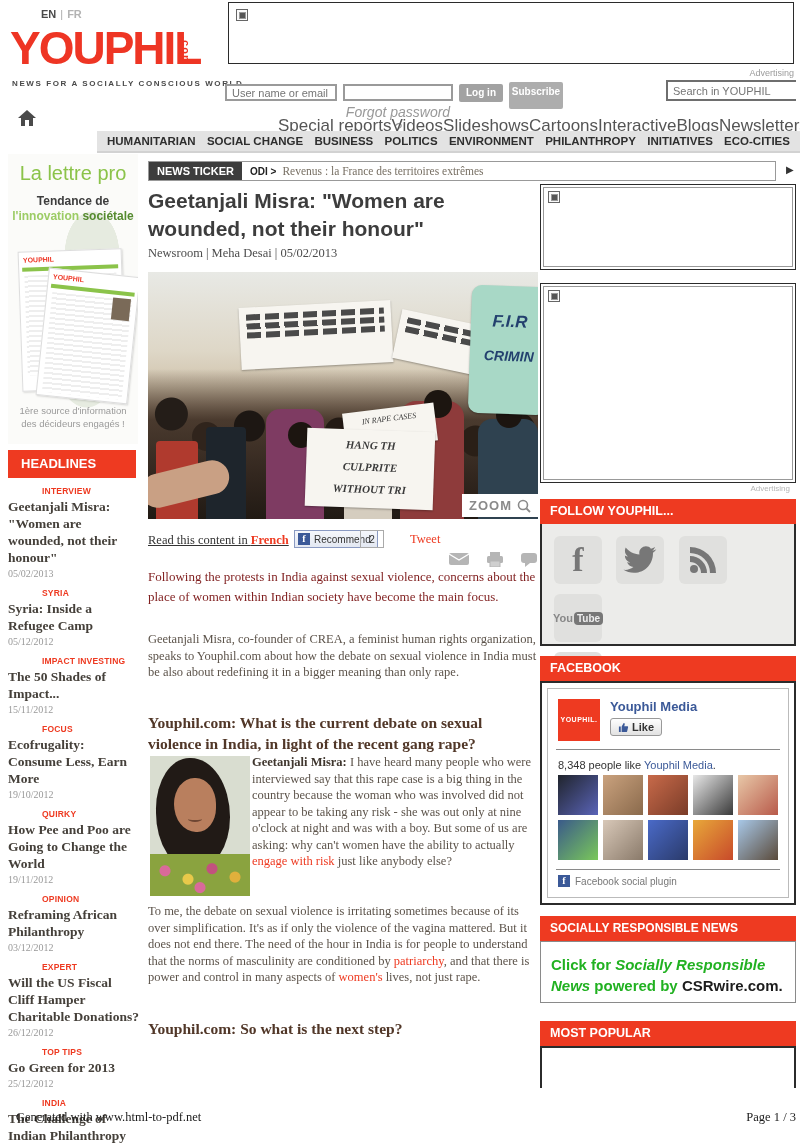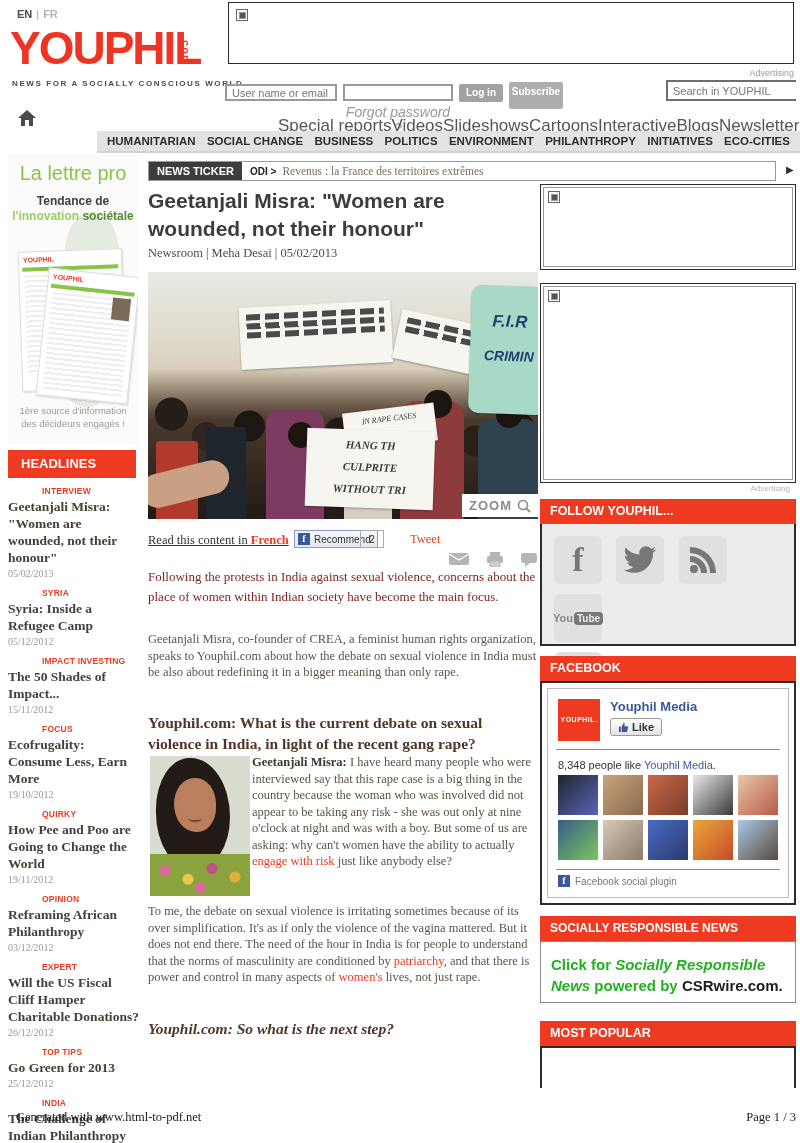--- a/index.html
+++ b/index.html
@@ -3,21 +3,21 @@
 <meta charset="utf-8">
 <style>
   * { margin:0; padding:0; box-sizing:border-box; }
   html,body { background:#fff; }
   #page { position:relative; width:800px; height:1143px; background:#fff; overflow:hidden;
           font-family:"Liberation Sans", sans-serif; }
   .abs { position:absolute; }
 
   
   .lang-row { left:17px; top:8px; font-size:11px; font-weight:bold; }
-  .lang-en { color:#4a4a4a; cursor:pointer; }
+  .lang-en { color:#4a4a4a; cursor:pointer;margin-left:24px; }
   .lang-sep { color:#aaa; margin:0 4px; font-weight:normal; }
   .lang-fr { color:#b3b3b3; cursor:pointer; }
 
   .top-ad { left:228px; top:2px; width:566px; height:62px; border:1px solid #2b2b2b; background:#fff; }
   .broken-img { width:12px; height:12px; border:1px solid #666; background:#fafafa; position:absolute;
                 left:7px; top:6px; }
   .broken-img::after { content:""; position:absolute; left:2px; top:2px; width:5px; height:5px;
                        background:#555; border:1px solid #999; }
 
   .logo { left:10px; top:24px; color:#ee3524; font-size:46px; font-weight:800; letter-spacing:-2px;
@@ -172,21 +172,21 @@
   .dress { position:absolute; left:0; bottom:0; width:100%; height:42px; background:
       radial-gradient(circle at 15% 40%, #d96a9a 5px, transparent 6px),
       radial-gradient(circle at 38% 60%, #e8c94a 5px, transparent 6px),
       radial-gradient(circle at 62% 35%, #c2527e 5px, transparent 6px),
       radial-gradient(circle at 85% 55%, #e0b03c 5px, transparent 6px),
       radial-gradient(circle at 50% 80%, #d96a9a 5px, transparent 6px), #8aa33f; }
   .art-a1 { left:252px; top:754px; width:286px; }
   .bold-name { font-weight:bold; color:#3f362e; }
   .red-link { color:#ee3a21; cursor:pointer; }
   .art-p2 { left:148px; top:903px; width:390px; }
-  .art-q2 { left:148px; top:1018px; width:390px;font-style:italic; }
+  .art-q2 { left:148px; top:1018px; width:390px; }
   .art-p3 { left:148px; top:1050px; width:390px; }
 
   
   .side-adbox { left:540px; width:256px; border:1px solid #2b2b2b; background:#fff; }
   .side-adbox .inner { position:absolute; left:2px; top:2px; right:2px; bottom:2px; border:1px solid #999; }
   .adbox1 { top:184px; height:86px; }
   .adbox2 { top:283px; height:200px; }
   .adv-label-side { top:484px; left:540px; width:250px; text-align:right; font-size:8px; color:#b5b5b5; }
 
   .side-head { left:540px; width:256px; height:25px; font-size:12.5px; line-height:25px; padding-left:10px; }

